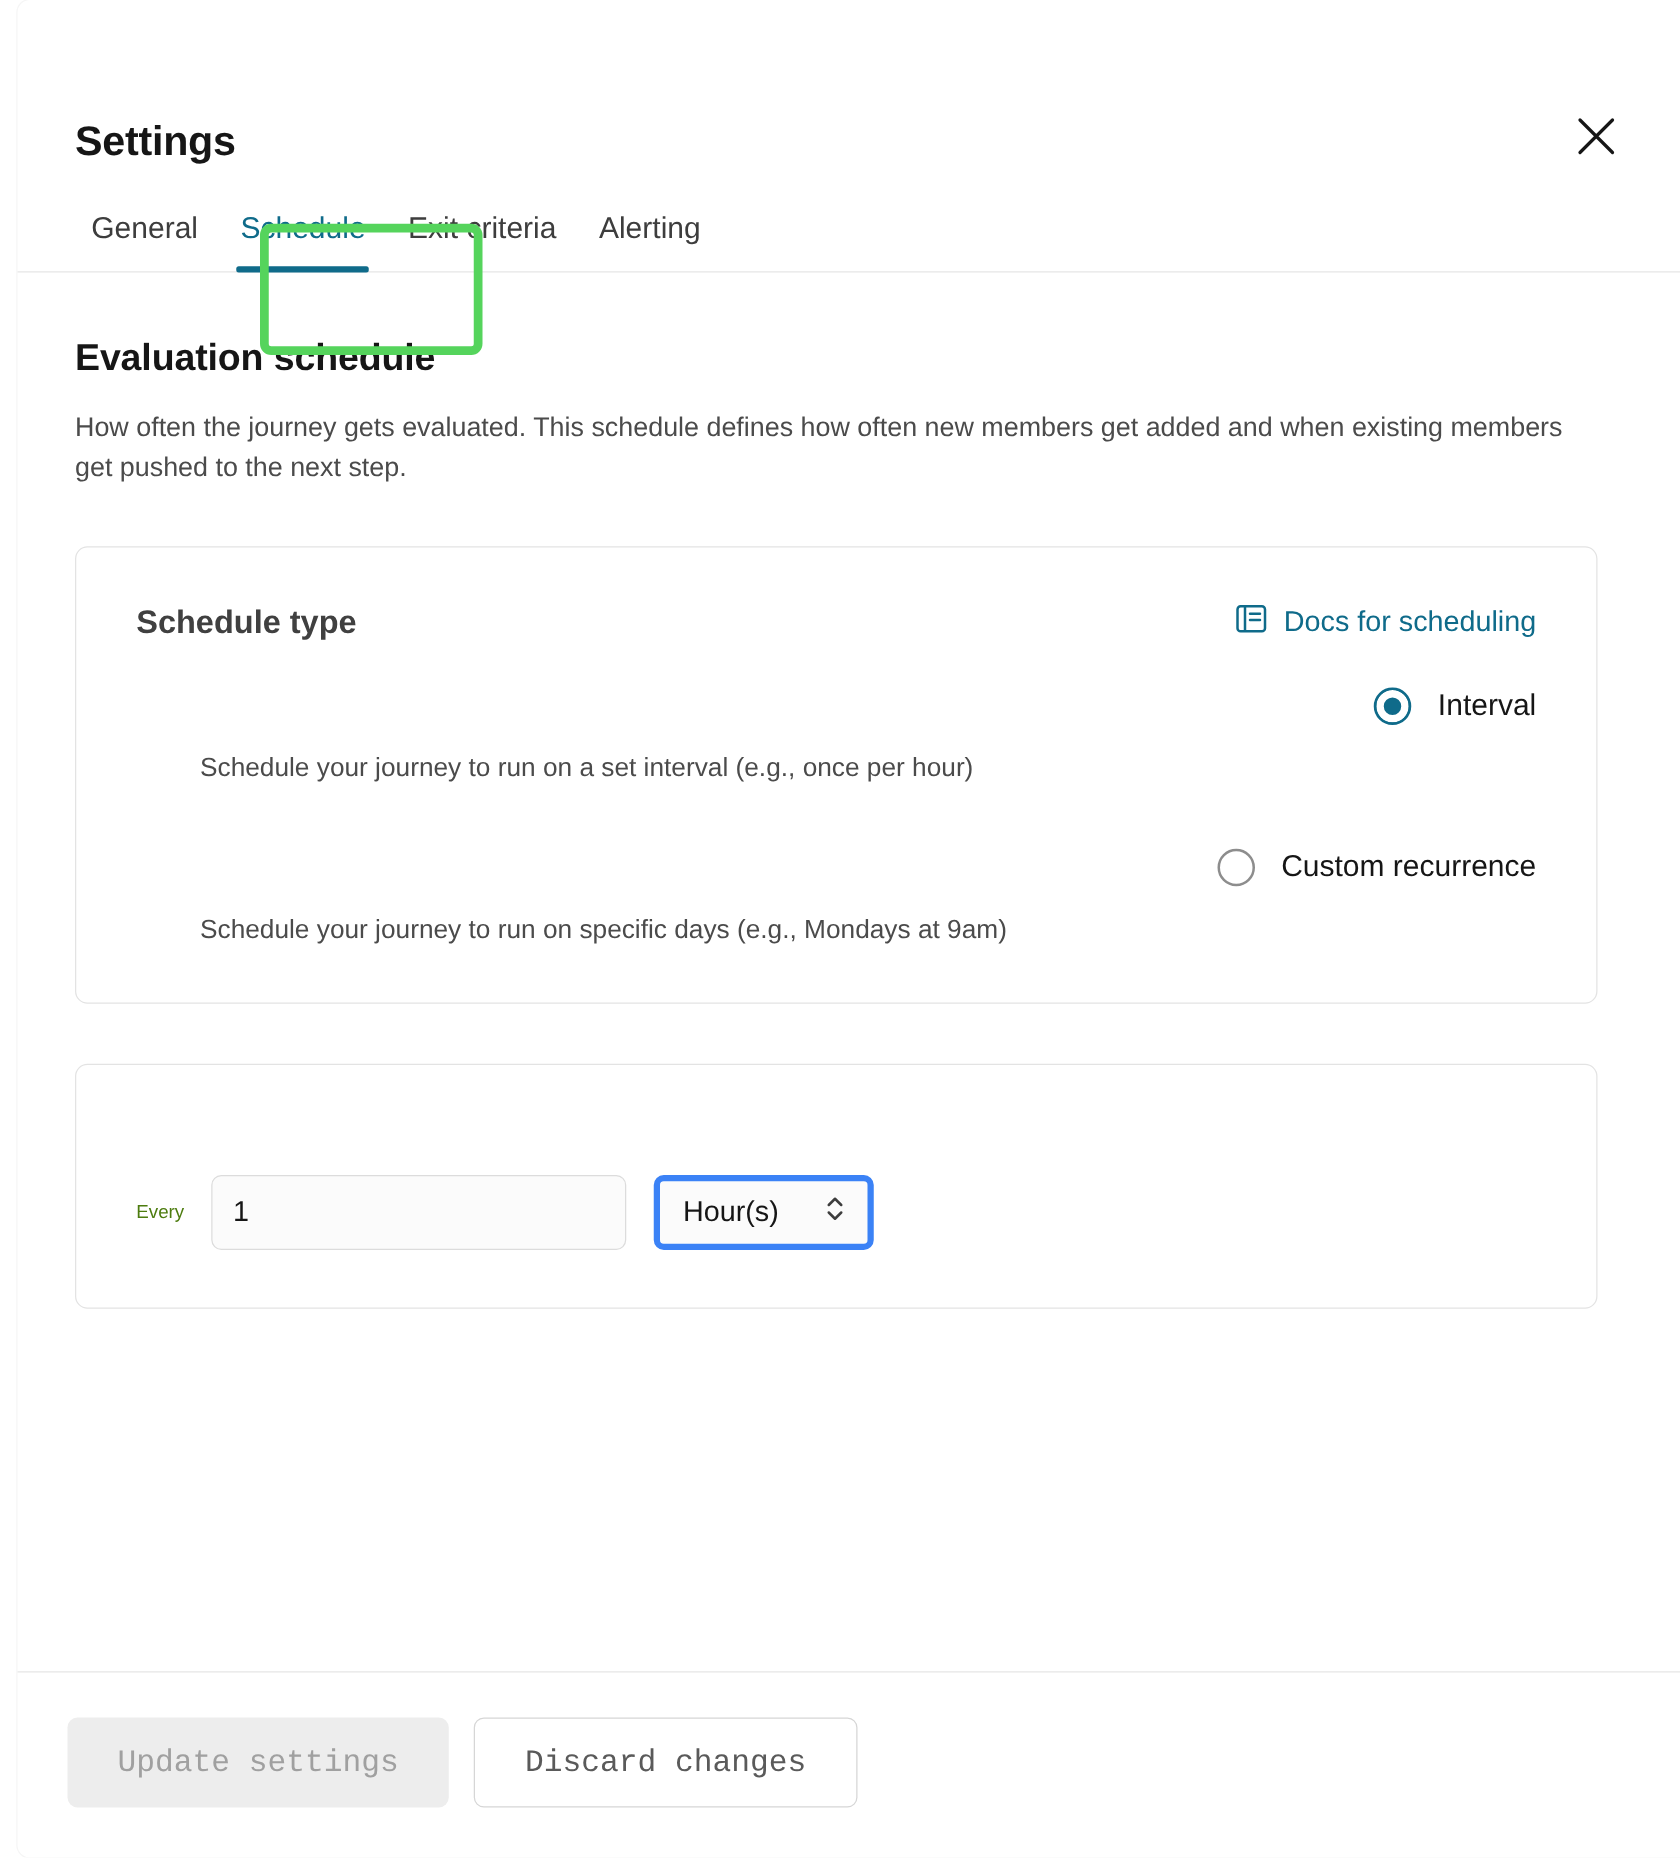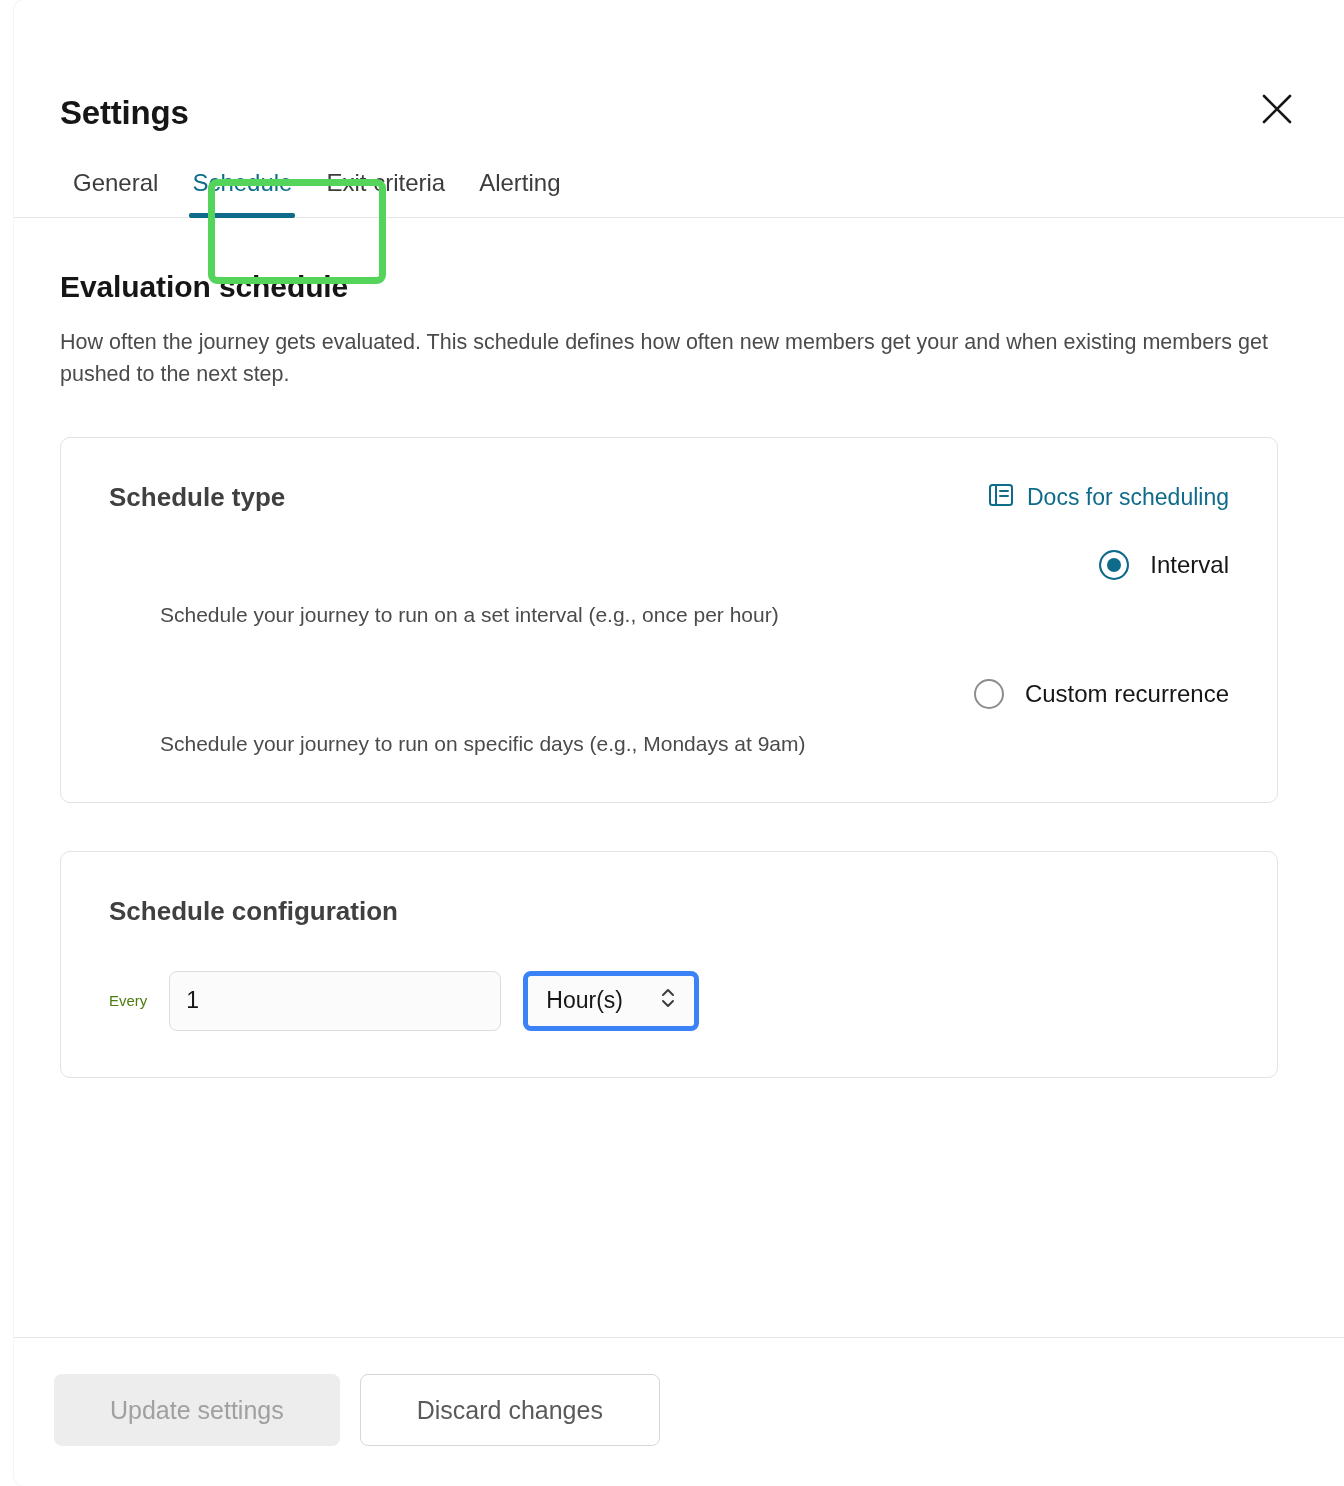--- a/index.html
+++ b/index.html
@@ -232,25 +232,25 @@
   
   .modal-footer {
     flex: 0 0 auto;
     border-top: 1px solid #e6e6e6;
     padding: 36px 46px 40px 40px;
     display: flex;
     gap: 20px;
     align-items: center;
   }
   .btn {
-    font-family: Liberation Sans, sans-serif;
+    font-family: Liberation Mono, monospace;
     font-size: 25px;
     border-radius: 8px;
     height: 72px;
-    padding: 0 56px;
+    padding: 0 40px;
     cursor: pointer;
     line-height: 1;
   }
   .btn-primary-disabled {
     background: #ededed;
     color: #a0a0a0;
     border: none;
     cursor: default;
   }
   .btn-secondary {
@@ -279,21 +279,21 @@
     <button class="tab">General</button>
     <button class="tab active">Schedule</button>
     <button class="tab">Exit criteria</button>
     <button class="tab">Alerting</button>
     <div class="tab-highlight"></div>
   </div>
 
   <div class="modal-body">
 
     <h2 class="section-title">Evaluation schedule</h2>
-    <p class="section-desc">How often the journey gets evaluated. This schedule defines how often new members get your and when existing members get pushed to the next step.</p>
+    <p class="section-desc">How often the journey gets evaluated. This schedule defines how often new members get added and when existing members get pushed to the next step.</p>
 
     <div class="card">
       <div class="card-head">
         <div class="card-title">Schedule type</div>
         <a class="docs-link">
           <span>
             <svg width="26" height="26" viewBox="0 0 26 26" fill="none" xmlns="http://www.w3.org/2000/svg">
               <rect x="2" y="3" width="22" height="20" rx="2.5" stroke="#0f6b8a" stroke-width="2"></rect>
               <path d="M8 3 V23" stroke="#0f6b8a" stroke-width="2"></path>
               <path d="M12 9 H20 M12 14 H20" stroke="#0f6b8a" stroke-width="2" stroke-linecap="round"></path>
@@ -312,21 +312,20 @@
       <div class="radio-group-spacer"></div>
 
       <div class="radio-row">
         <span class="radio"></span>
         <span class="radio-label">Custom recurrence</span>
       </div>
       <div class="radio-help">Schedule your journey to run on specific days (e.g., Mondays at 9am)</div>
     </div>
 
     <div class="card">
-      <div class="card-title">Schedule configuration</div>
       <div class="config-row">
         <span class="config-label">Every</span>
         <input class="num-input" type="text" value="1" style="">
         <div class="unit-select">
           <span>Hour(s)</span>
           <span>
             <svg width="20" height="26" viewBox="0 0 20 26" fill="none" xmlns="http://www.w3.org/2000/svg">
               <path d="M5 10 L10 5 L15 10" stroke="#3d3d3d" stroke-width="2" stroke-linecap="round" stroke-linejoin="round"></path>
               <path d="M5 16 L10 21 L15 16" stroke="#3d3d3d" stroke-width="2" stroke-linecap="round" stroke-linejoin="round"></path>
             </svg>

